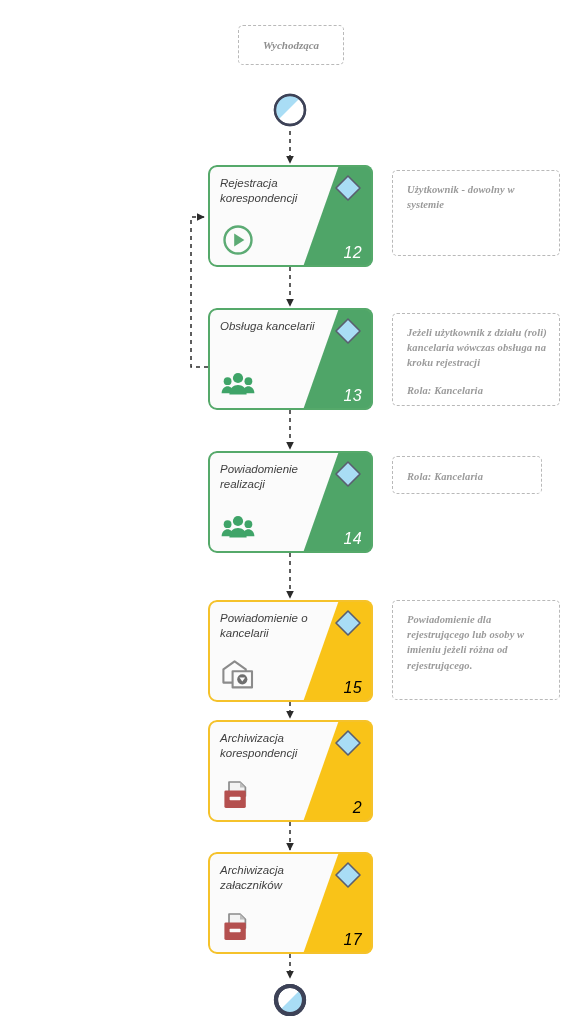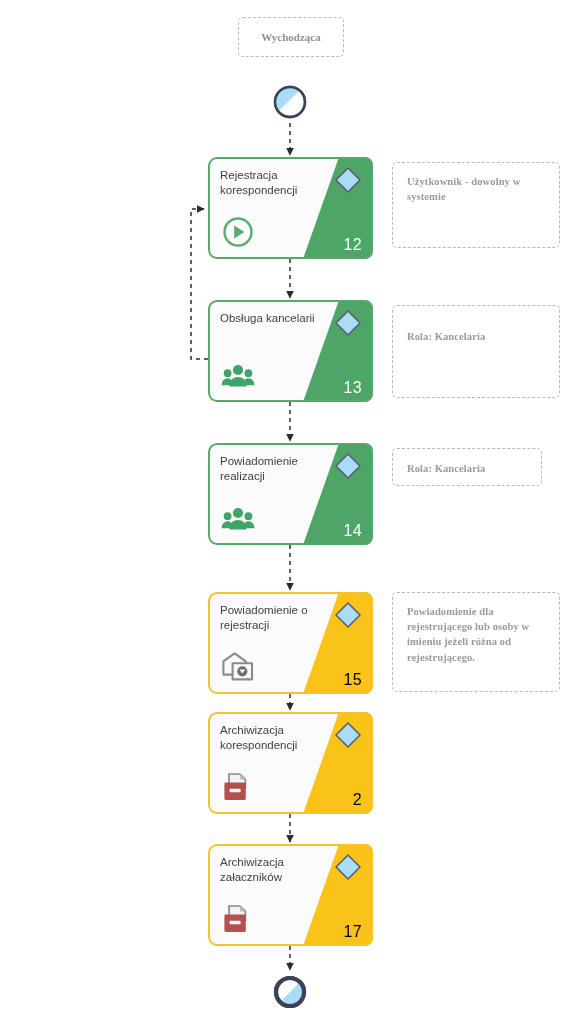--- a/index.html
+++ b/index.html
@@ -9,23 +9,24 @@
   }
   body {
     width: 576px;
     height: 1024px;
     position: relative;
     overflow: hidden;
     font-family: "Liberation Sans", sans-serif;
   }
   #canvas {
     position: absolute;
-    left: 0; top: 4px;
+    left: 0; top: 12px;
     width: 576px;
     height: 727px;
+    font-style: italic;
   }
   .svg-layer {
     position: absolute;
     left: 0; top: 0;
     width: 576px;
     height: 1024px;
     pointer-events: none;
   }
 
   
@@ -239,21 +240,21 @@
     <div class="num">14</div>
   </div>
 
   <div class="task yellow" style="left:208px; top:588px; width:165px; height:102px;">
     <svg class="diag" viewBox="0 0 165 102" preserveAspectRatio="none">
       <rect x="0" y="0" width="165" height="102" rx="9" fill="#fbfbfb"></rect>
       <path d="M131,0 L165,0 L165,102 L95,102 Z" fill="#f9c318"></path>
     </svg>
     <div class="frame"></div>
     <div class="label" style="width:112px;">Powiadomienie o
-rejestracji</div>
+kancelarii</div>
     <svg class="badge" viewBox="0 0 30 30">
       <path d="M15,3 L27,15 L15,27 L3,15 Z" fill="#a9ddf5" stroke="#5a5f70" stroke-width="1.6" stroke-linejoin="round"></path>
     </svg>
     <svg class="typeicon" viewBox="0 0 36 36">
       <path d="M3.4,12.4 L14.6,4.4 L25.8,12.4 L25.8,25.6 L3.4,25.6 Z" fill="#fbfbfb" stroke="#8b8b8b" stroke-width="2.1" stroke-linejoin="round"></path>
       <path d="M12.6,14.2 L32.0,14.2 L32.0,30.4 L12.6,30.4 Z" fill="#fbfbfb" stroke="#8b8b8b" stroke-width="2.1" stroke-linejoin="round"></path>
       <circle cx="22.3" cy="22.3" r="5.1" fill="#6e6e6e"></circle>
       <path d="M19.4,20.6 L25.2,20.6 L22.3,24.6 Z" fill="#fbfbfb"></path>
     </svg>
     <div class="num">15</div>
@@ -312,20 +313,21 @@
       </g>
       <circle cx="18" cy="18" r="14" fill="none" stroke="#3d4257" stroke-width="4.2"></circle>
     </svg>
   </div>
 
   <div class="annot" style="left:392px; top:158px; width:168px; height:86px;">
     <p>Użytkownik - dowolny w systemie</p>
   </div>
 
   <div class="annot" style="left:392px; top:301px; width:168px; height:93px;">
+    <p>Jeżeli użytkownik z działu (roli) kancelaria wówczas obsługa na kroku rejestracji</p>
     <p class="gap">Rola: Kancelaria</p>
   </div>
 
   <div class="annot" style="left:392px; top:444px; width:150px; height:38px; display:flex; align-items:center;">
     <p>Rola: Kancelaria</p>
   </div>
 
   <div class="annot" style="left:392px; top:588px; width:168px; height:100px;">
     <p>Powiadomienie dla rejestrującego lub osoby w imieniu jeżeli różna od rejestrującego.</p>
   </div>

